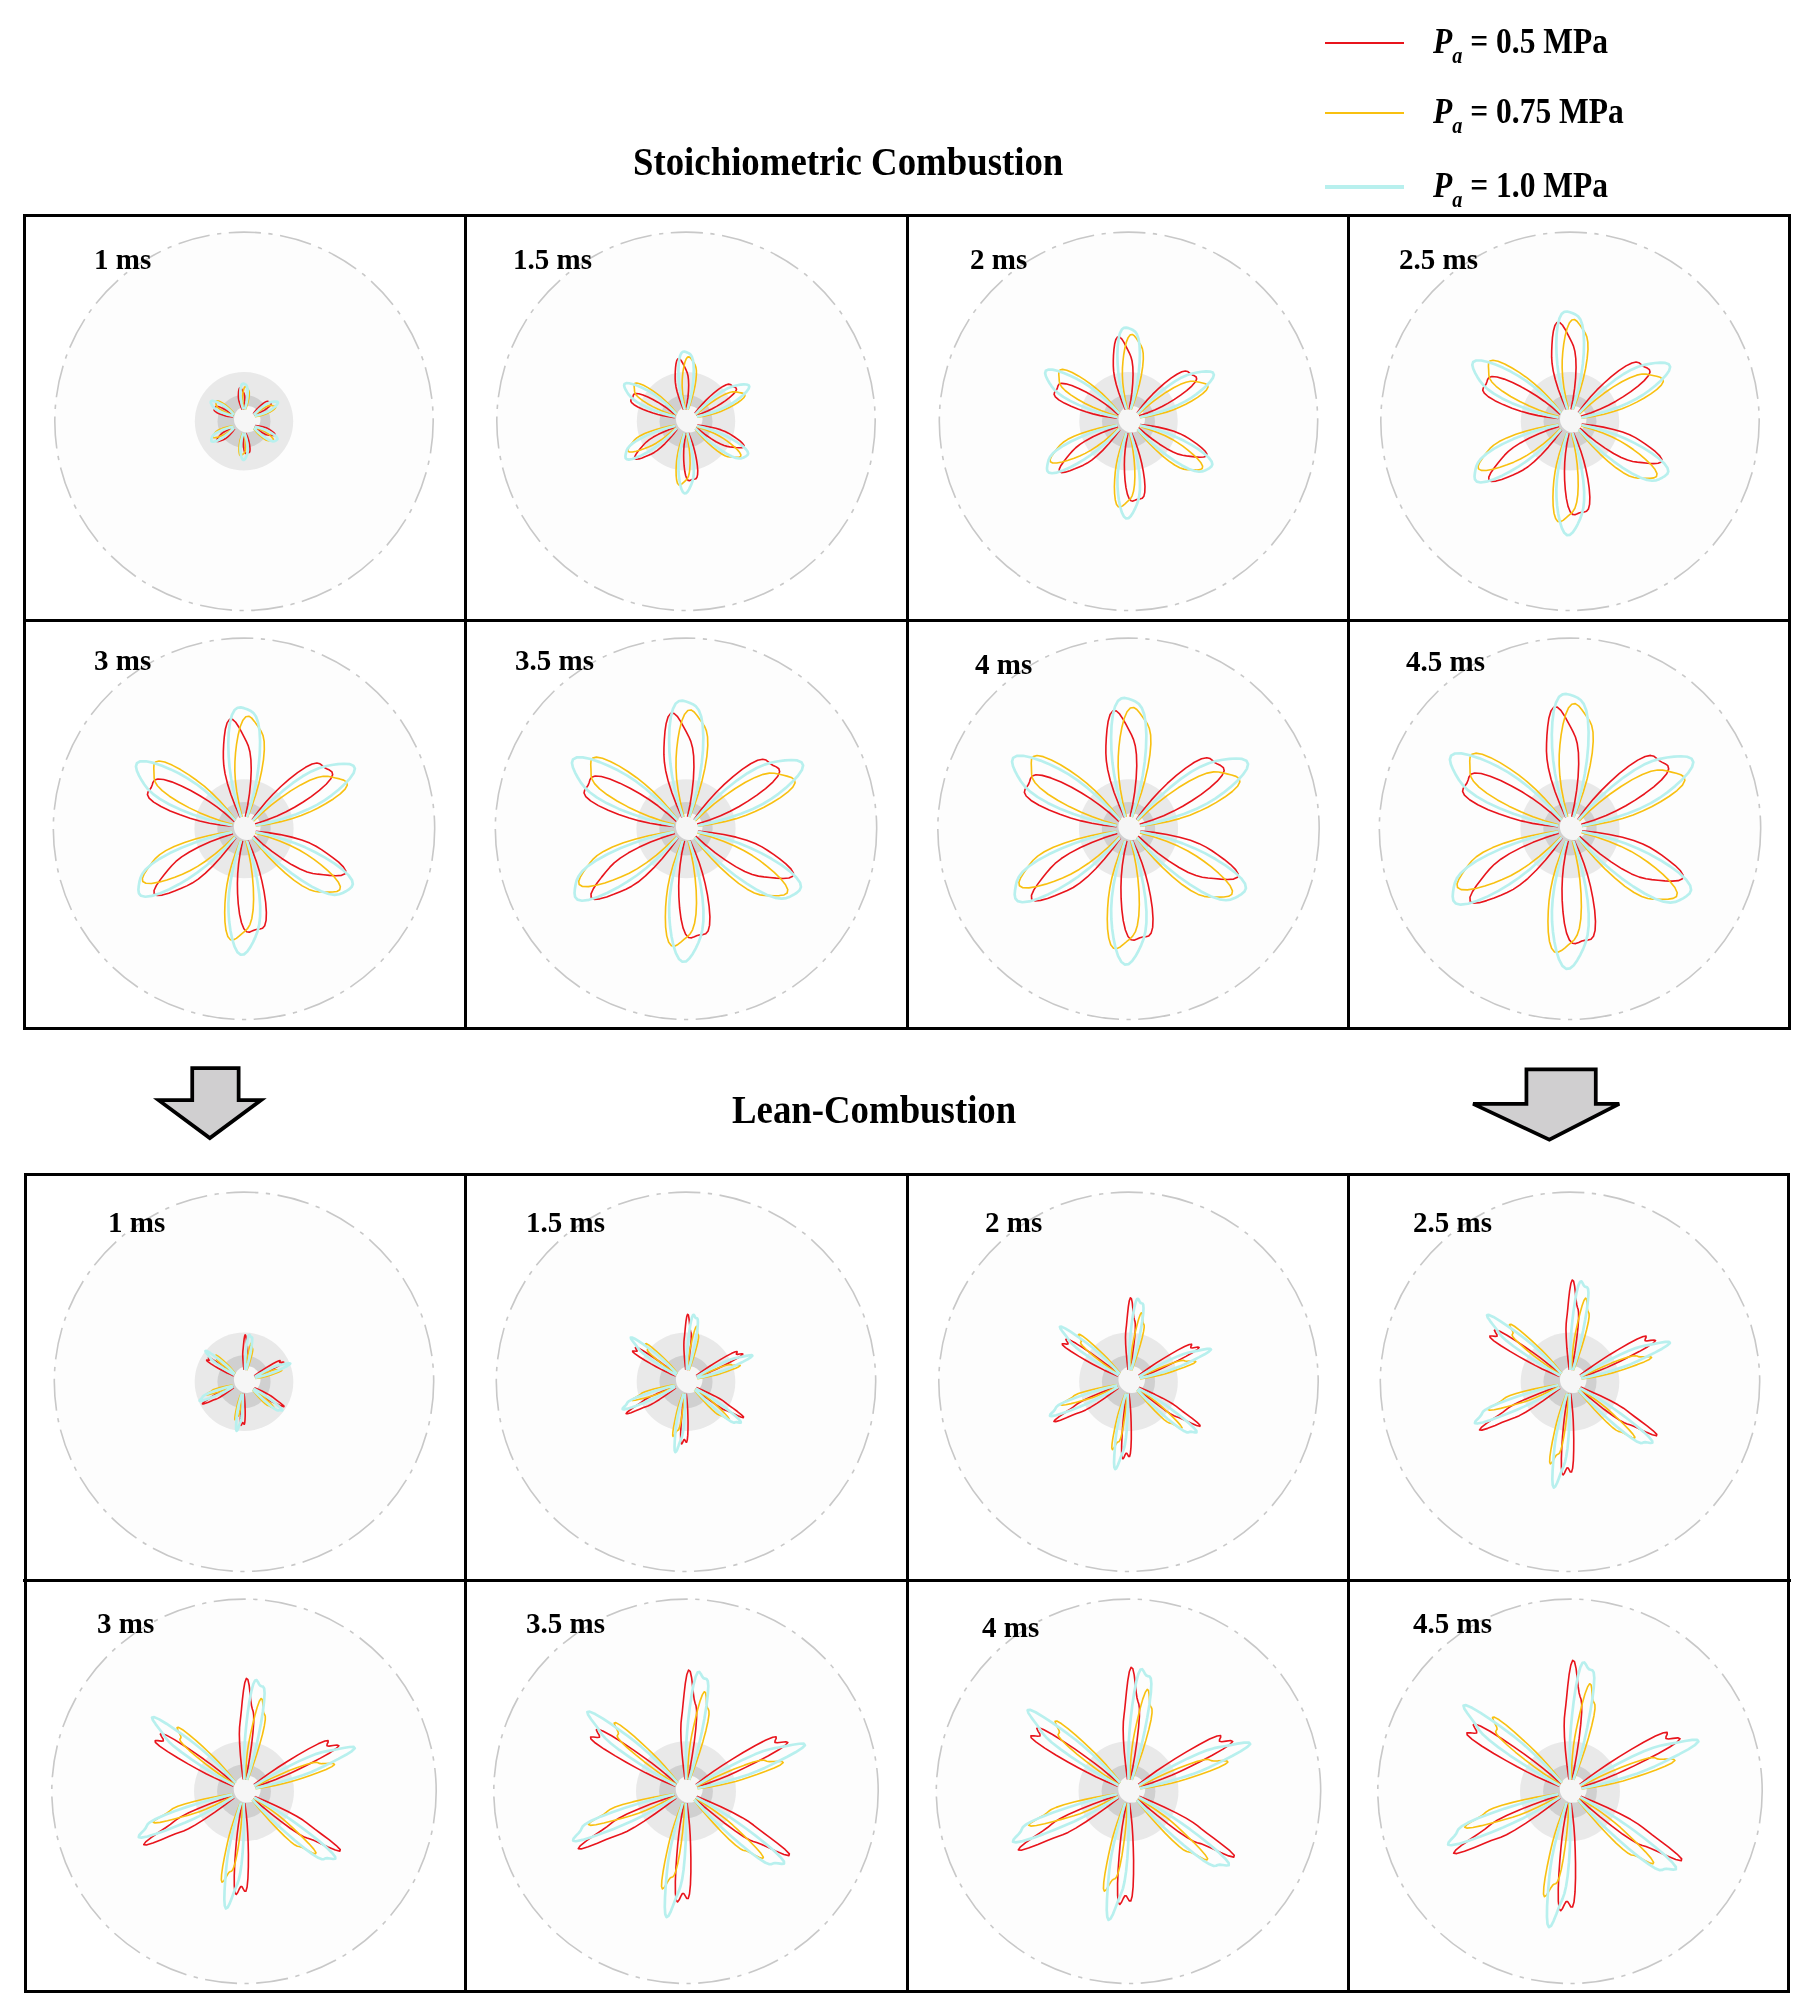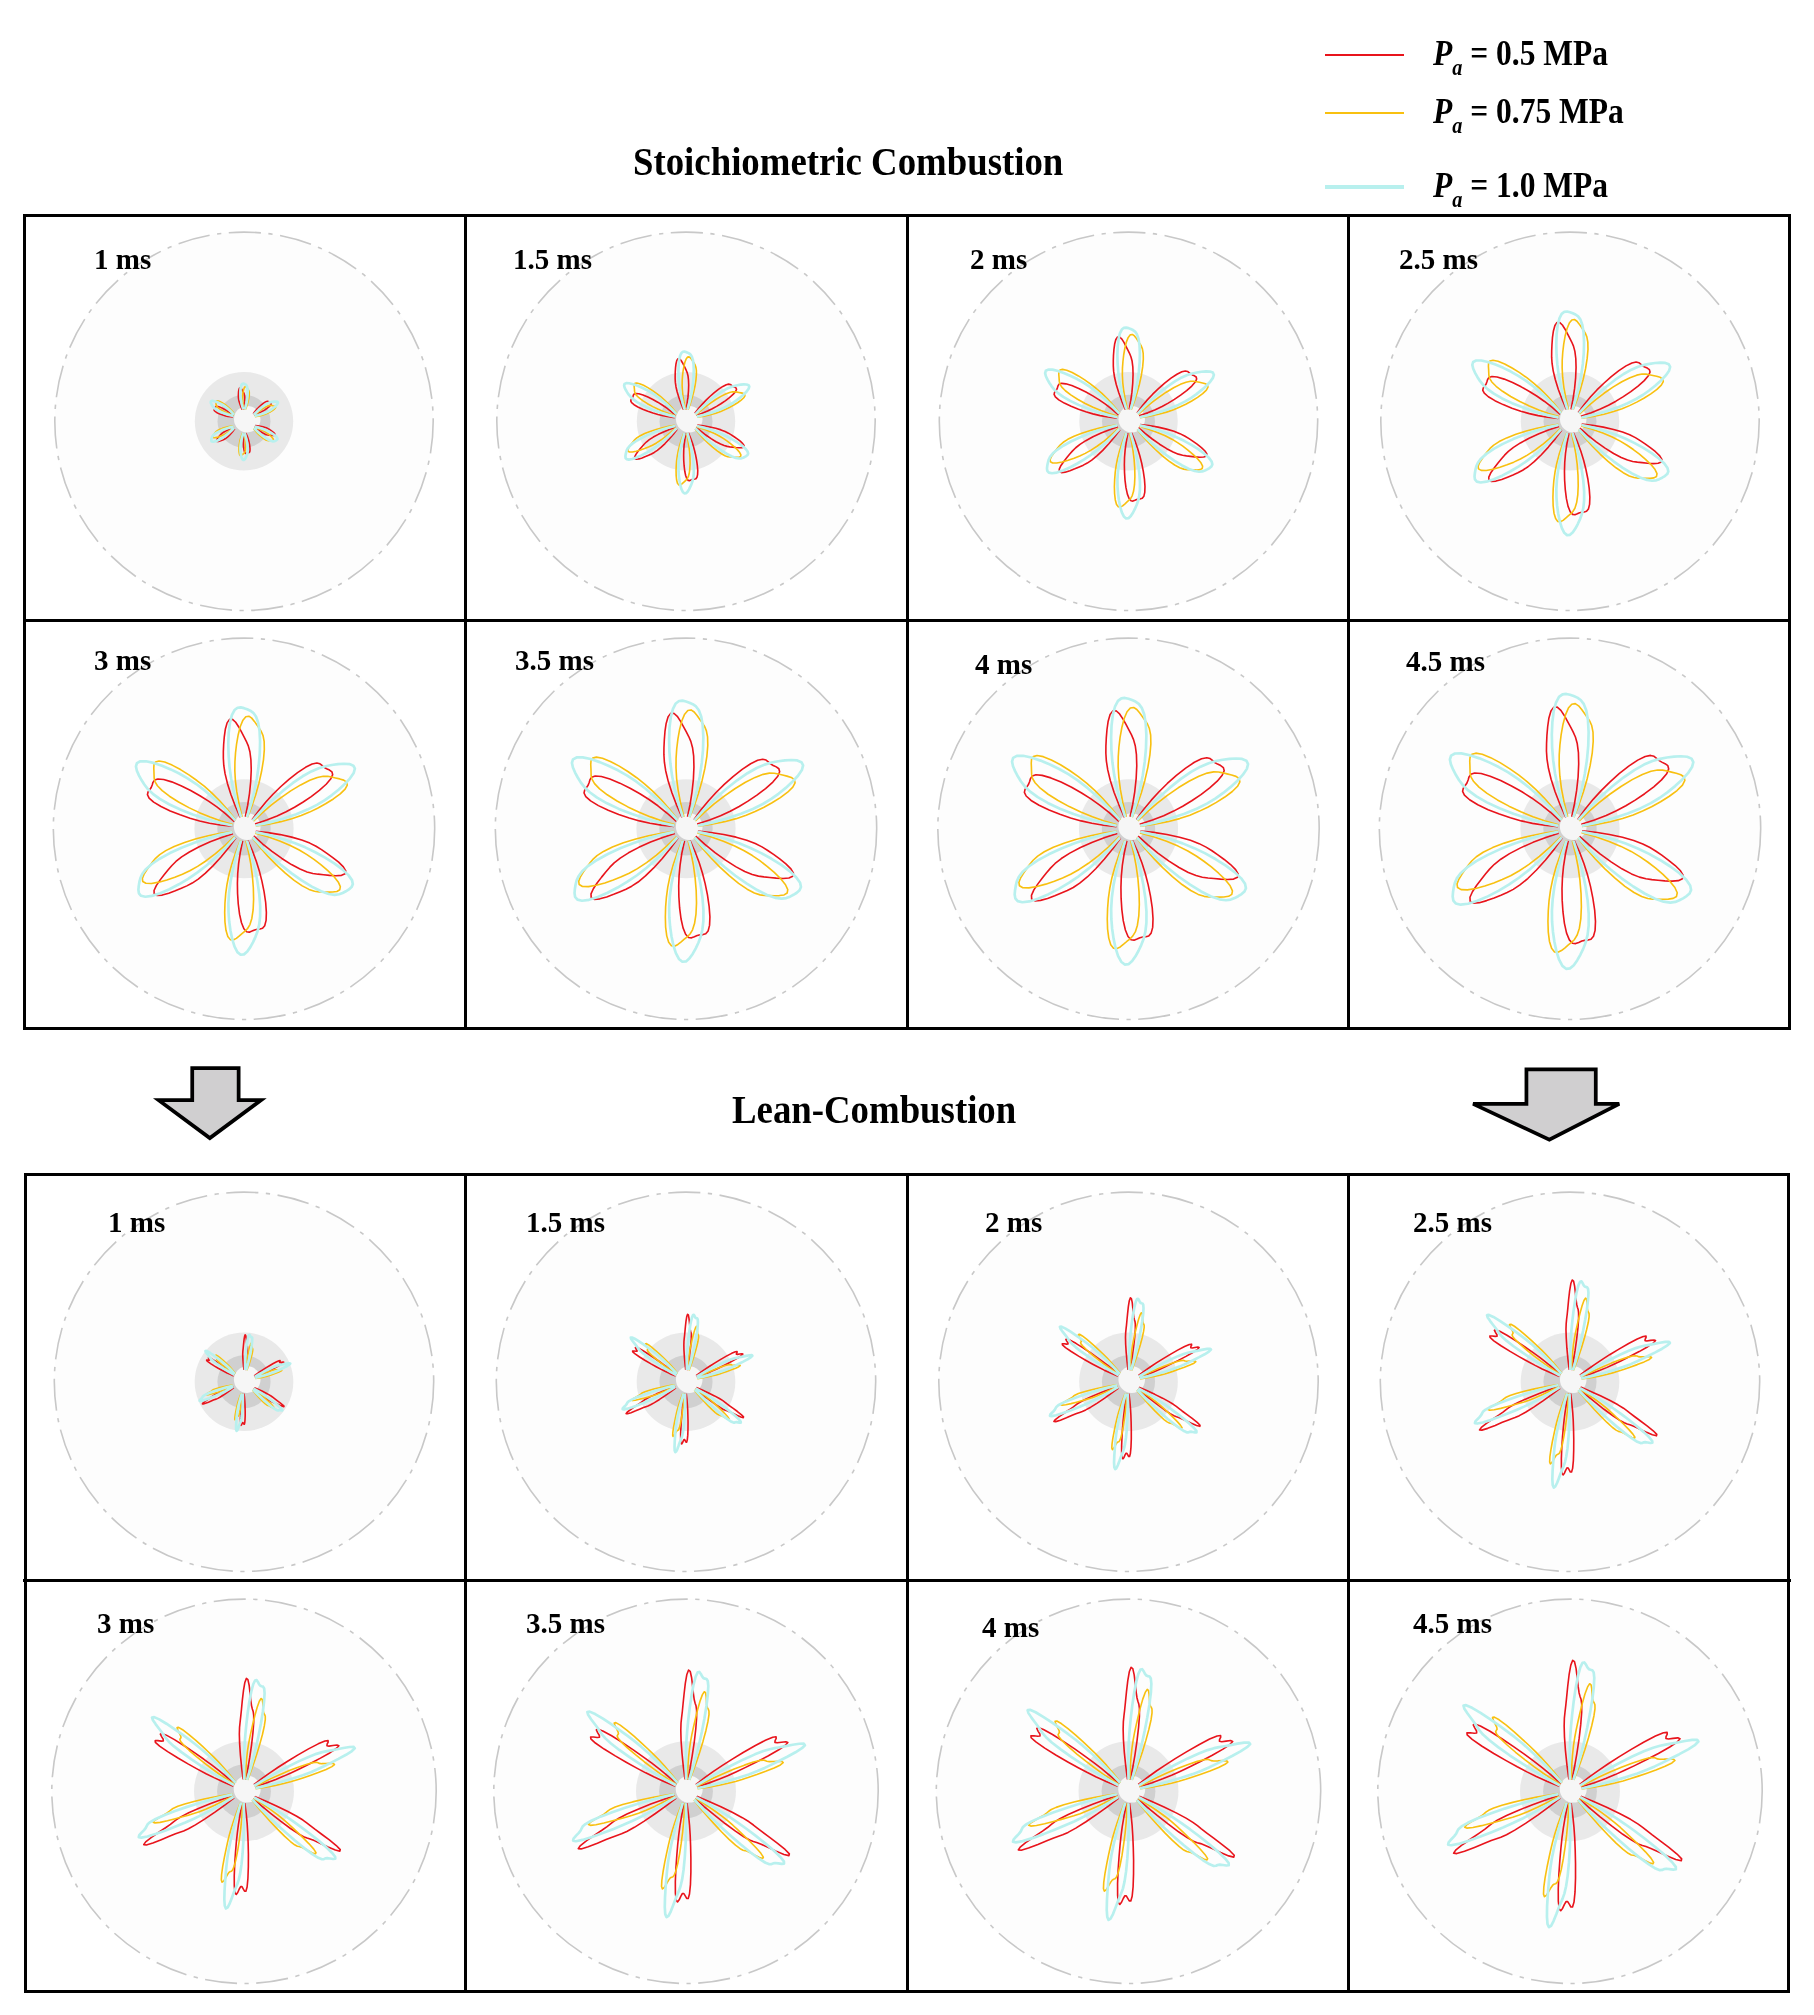--- a/index.html
+++ b/index.html
@@ -17,21 +17,21 @@
     .panel { position: absolute; box-sizing: border-box; overflow: hidden; }
     .panel-label { position: absolute; font-weight: bold; font-size: 29px; white-space: nowrap; z-index: 3; }
     .vline { position: absolute; width: 2.7px; background: #000; }
     .hline { position: absolute; height: 2.7px; background: #000; }
     svg.sim { position: absolute; left: 0; top: 0; }
   </style>
 </head>
 <body>
 
 <div class="legend">
-  <div class="legend-item" style="top:12px;text-align:center;">
+  <div class="legend-item" style="top:0px;text-align:center;">
     <div class="legend-swatch" style="top:20.4px;height:2.1px;background:#e8141c;"></div>
     <div class="legend-text">
       <i>P</i><sub>a</sub> <span>= 0.5 MPa</span>
     </div>
   </div>
   <div class="legend-item" style="top:70px;">
     <div class="legend-swatch" style="top:20.4px;height:2.1px;background:#f8c010;"></div>
     <div class="legend-text">
       <i>P</i><sub>a</sub> <span>= 0.75 MPa</span>
     </div>

